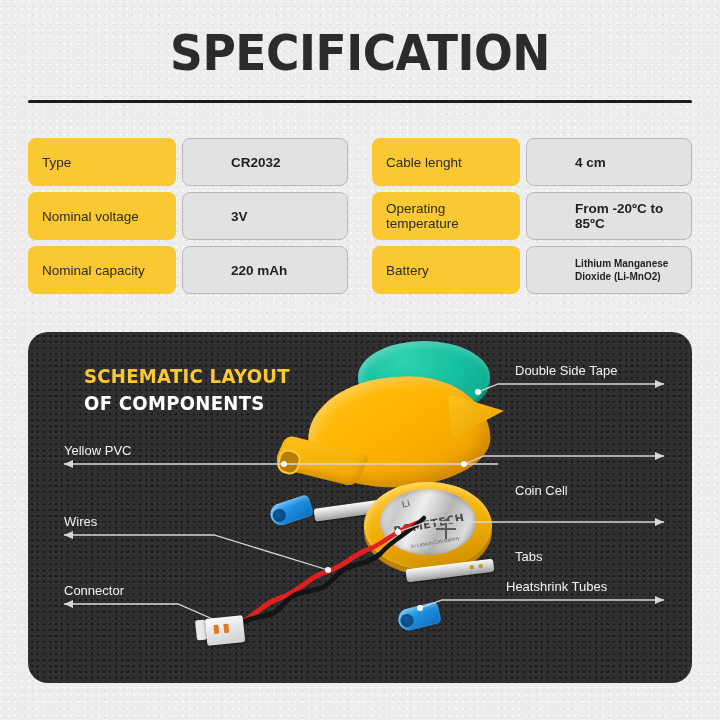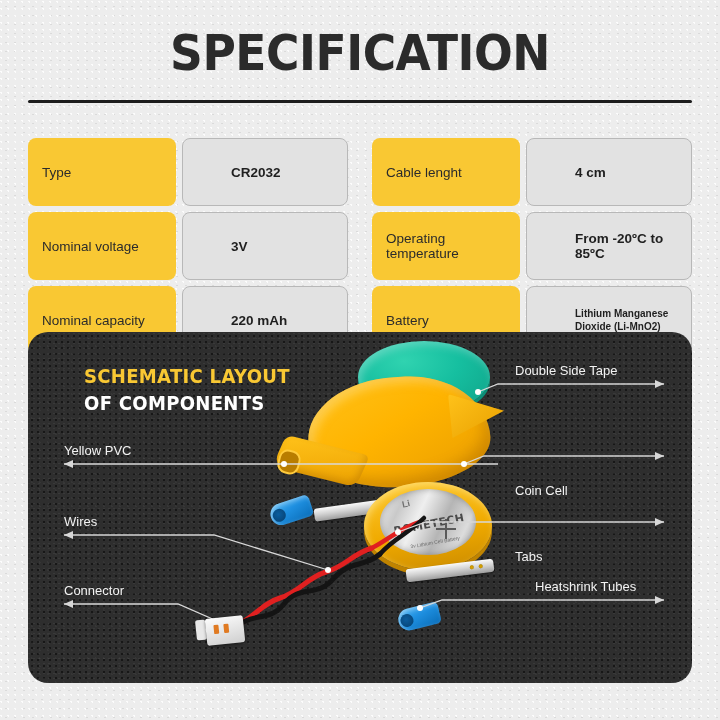--- a/index.html
+++ b/index.html
@@ -42,21 +42,21 @@
 
   
   #spec { position:absolute; top:138px; left:28px; width:664px; }
   .spec-col { position:absolute; top:0; width:320px; }
   .spec-col.left  { left:0; }
   .spec-col.right { left:344px; }
 
   .spec-row { display:flex; gap:6px; margin-bottom:6px; }
 
   .spec-key, .spec-val {
-    height:68px;
+    height:48px;
     border-radius:8px;
     display:flex; align-items:center;
     padding:0 14px;
     font-size:13.5px;
     line-height:15px;
   }
   .spec-key {
     width:148px;
     background:#f9c833;
     color:#2b2b2b;
@@ -382,16 +382,16 @@
       </div>
     </div>
 
     <div class="callout" style="left:36px; top:111px;">Yellow PVC</div>
     <div class="callout" style="left:36px; top:182px;">Wires</div>
     <div class="callout" style="left:36px; top:251px;">Connector</div>
 
     <div class="callout" style="left:487px; top:31px;">Double Side Tape</div>
     <div class="callout" style="left:487px; top:103px;margin-top:48px;">Coin Cell</div>
     <div class="callout" style="left:487px; top:169px;margin-top:48px;">Tabs</div>
-    <div class="callout" style="left:507px; top:247px;">Heatshrink Tubes</div>
+    <div class="callout" style="left:478px; top:247px;">Heatshrink Tubes</div>
 
   </div>
 </div>
 
 </body></html>

